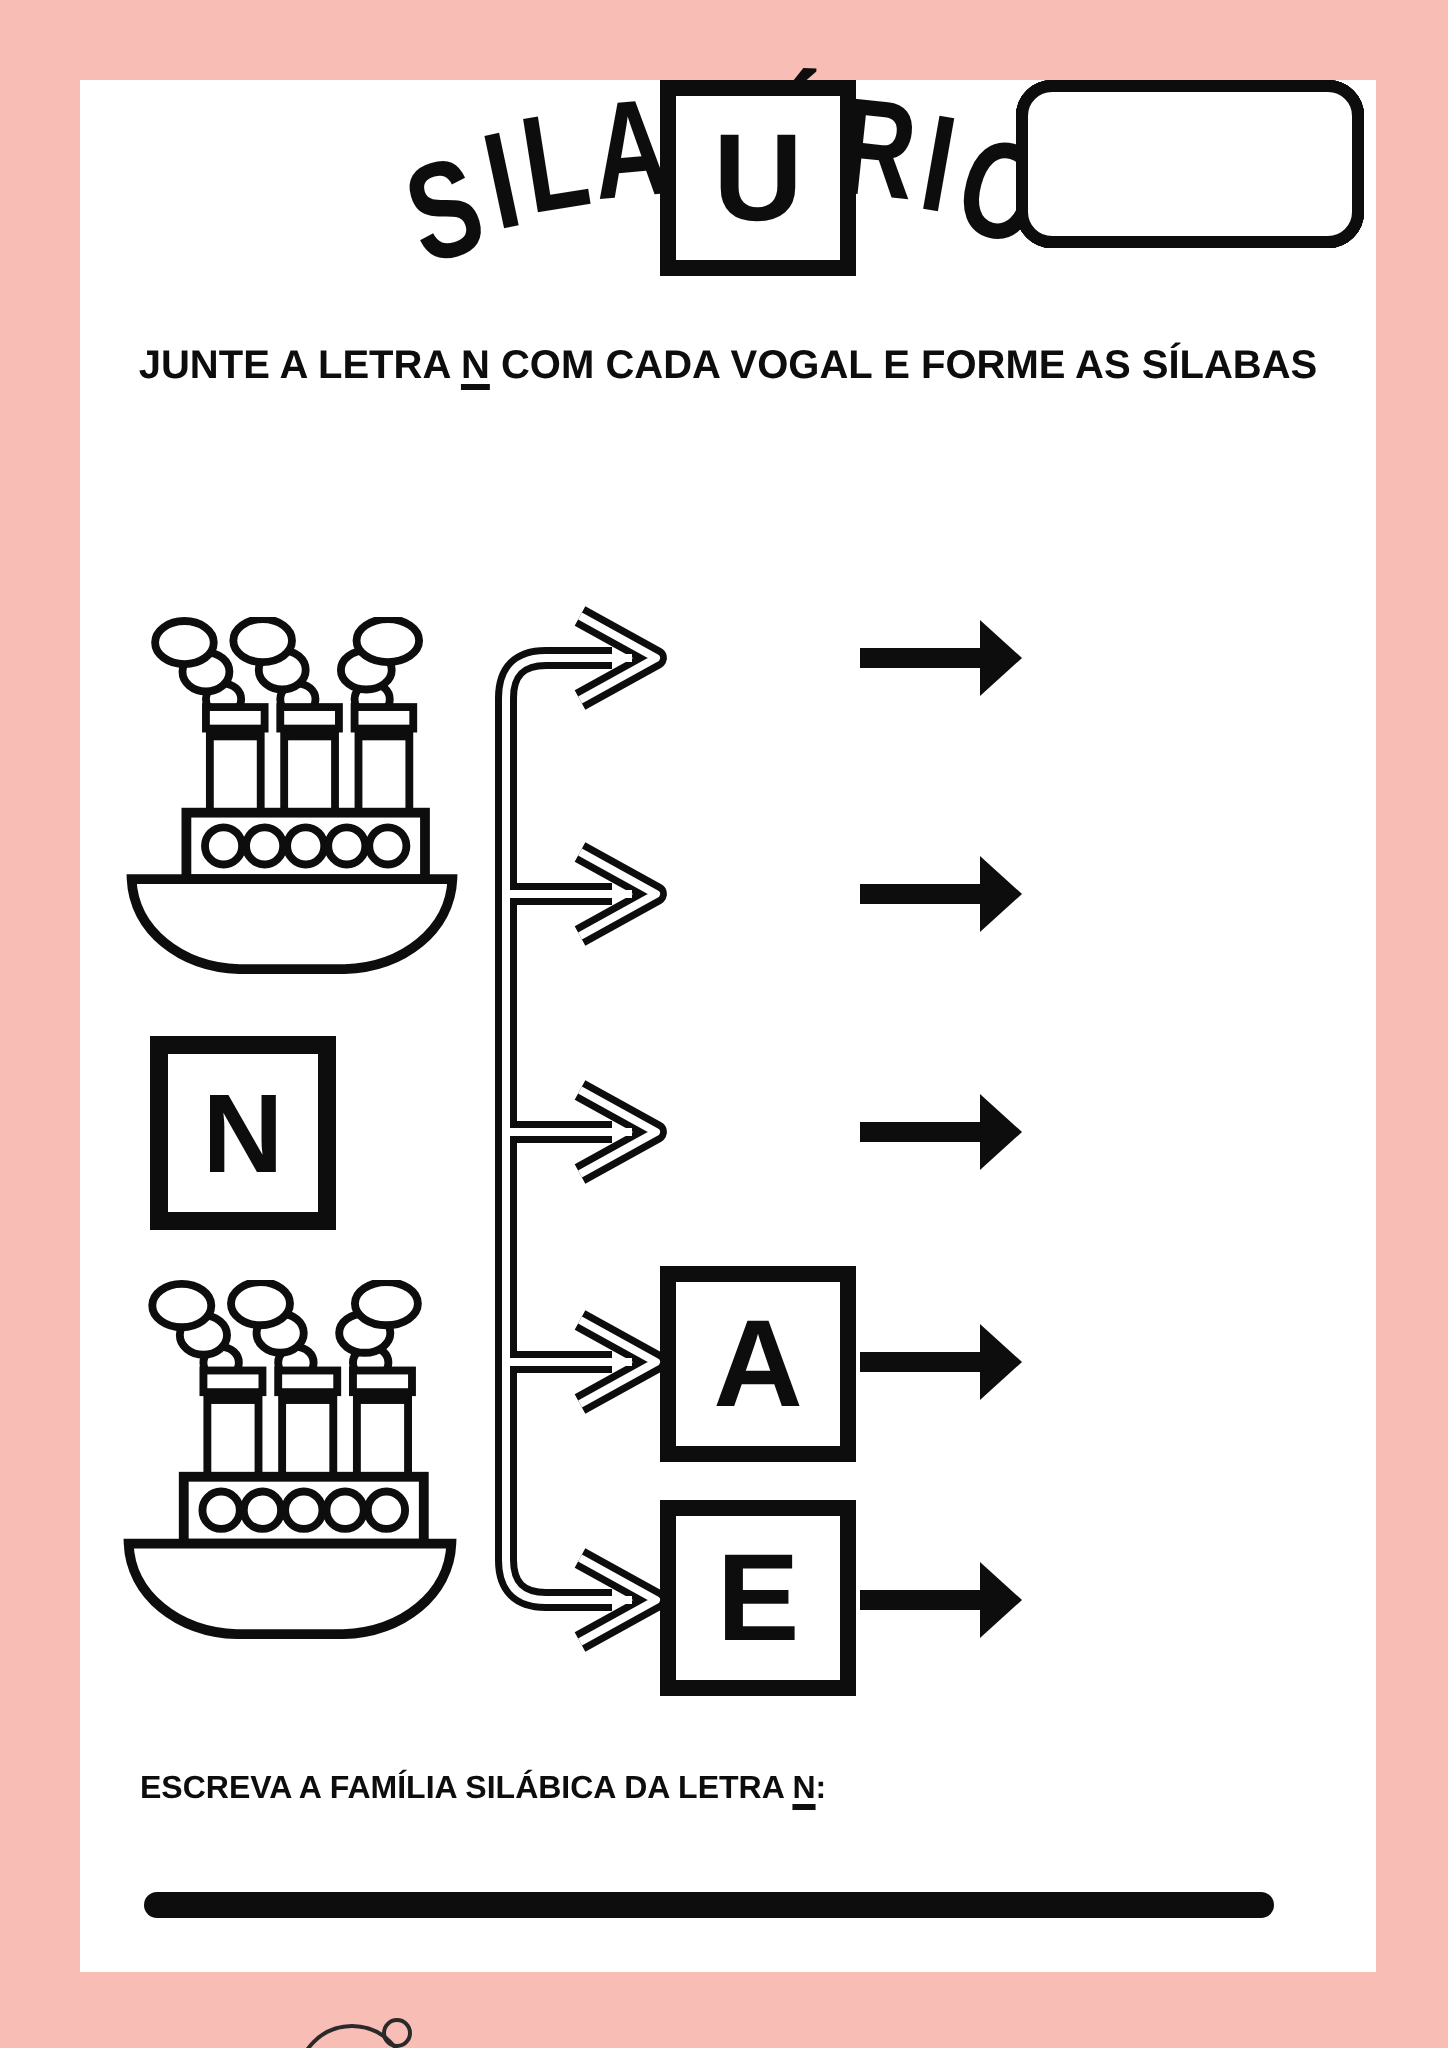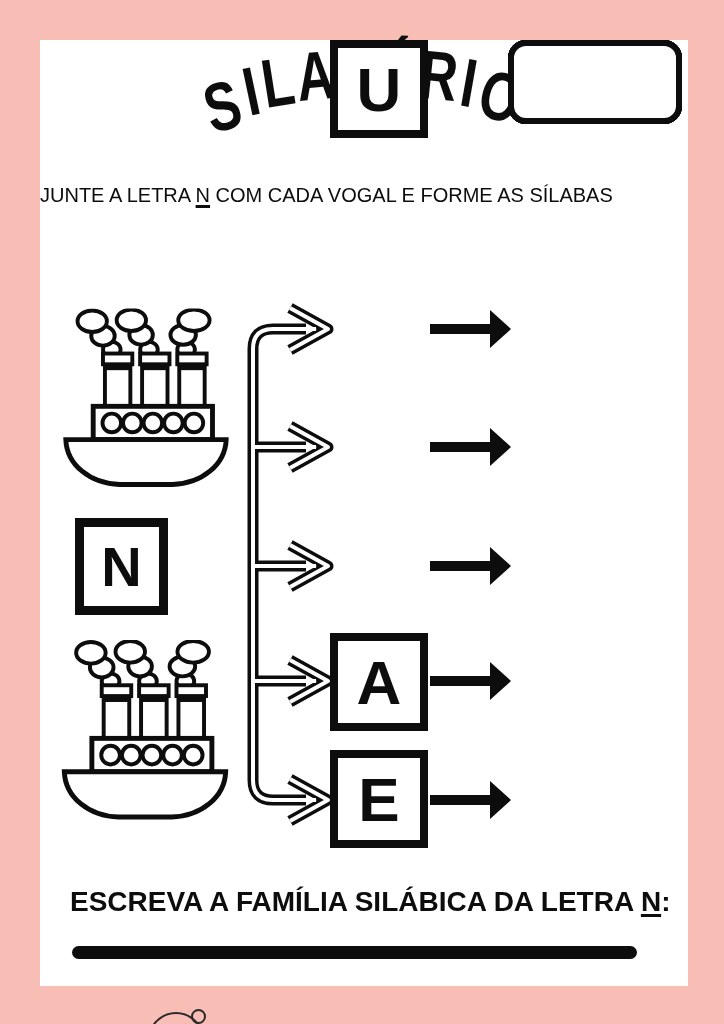--- a/index.html
+++ b/index.html
@@ -23,22 +23,22 @@
   .title span:nth-child(2){ transform:translateY(16px) rotate(-12deg) scaleY(1.32); }
   .title span:nth-child(3){ transform:translateY(7px)  rotate(-9deg)  scaleY(1.32); }
   .title span:nth-child(4){ transform:translateY(1px)  rotate(-5deg)  scaleY(1.32); }
   .title span:nth-child(5){ transform:translateY(-2px) rotate(-2deg)  scaleY(1.32); }
   .title span:nth-child(6){ transform:translateY(-2px) rotate(2deg)   scaleY(1.32); }
   .title span:nth-child(7){ transform:translateY(1px)  rotate(6deg)   scaleY(1.32); }
   .title span:nth-child(8){ transform:translateY(8px)  rotate(10deg)  scaleY(1.32); }
   .title span:nth-child(9){ transform:translateY(21px) rotate(15deg)  scaleY(1.32); }
   
   .instruction {
-    position:absolute; top:144px; left:0; width:100%;
-    font-size:20px; font-weight:400; color:#0d0d0d;
+    position:absolute; top:132px; left:0; width:100%;
+    text-align:center; font-size:20px; font-weight:700; color:#0d0d0d;
     white-space:pre;
   }
   .uletter {
     text-decoration:underline; text-decoration-thickness:3px; text-underline-offset:3px;
   }
   
   .ship-top    { position:absolute; left:18px; top:266px; width:176px; height:186px; }
   .ship-bottom { position:absolute; left:14px; top:600px; width:182px; height:182px; }
   
   .letter-card {
@@ -67,21 +67,21 @@
   .answer-box:nth-of-type(1){ top:240px; }
   .answer-box:nth-of-type(2){ top:363px; }
   .answer-box:nth-of-type(3){ top:483px; }
   .answer-box:nth-of-type(4){ top:603px; }
   .answer-box:nth-of-type(5){ top:720px; }
   
   .connectors { position:absolute; left:0; top:0; width:648px; height:946px; pointer-events:none; }
   
   .bottom-prompt {
     position:absolute; left:30px; top:846px;
-    font-size:28px; font-weight:700; color:#0d0d0d; white-space:pre;
+    font-size:16px; font-weight:700; color:#0d0d0d; white-space:pre;
   }
   .answer-line {
     position:absolute; left:32px; top:906px; width:565px; height:13px;
     background:#0d0d0d; border-radius:7px;
   }
   
   .logo-circle {
     position:absolute; left:148px; top:1012px; width:56px; height:56px;
     border:2px solid #2a2a2a; border-radius:50%; background:transparent;
   }

